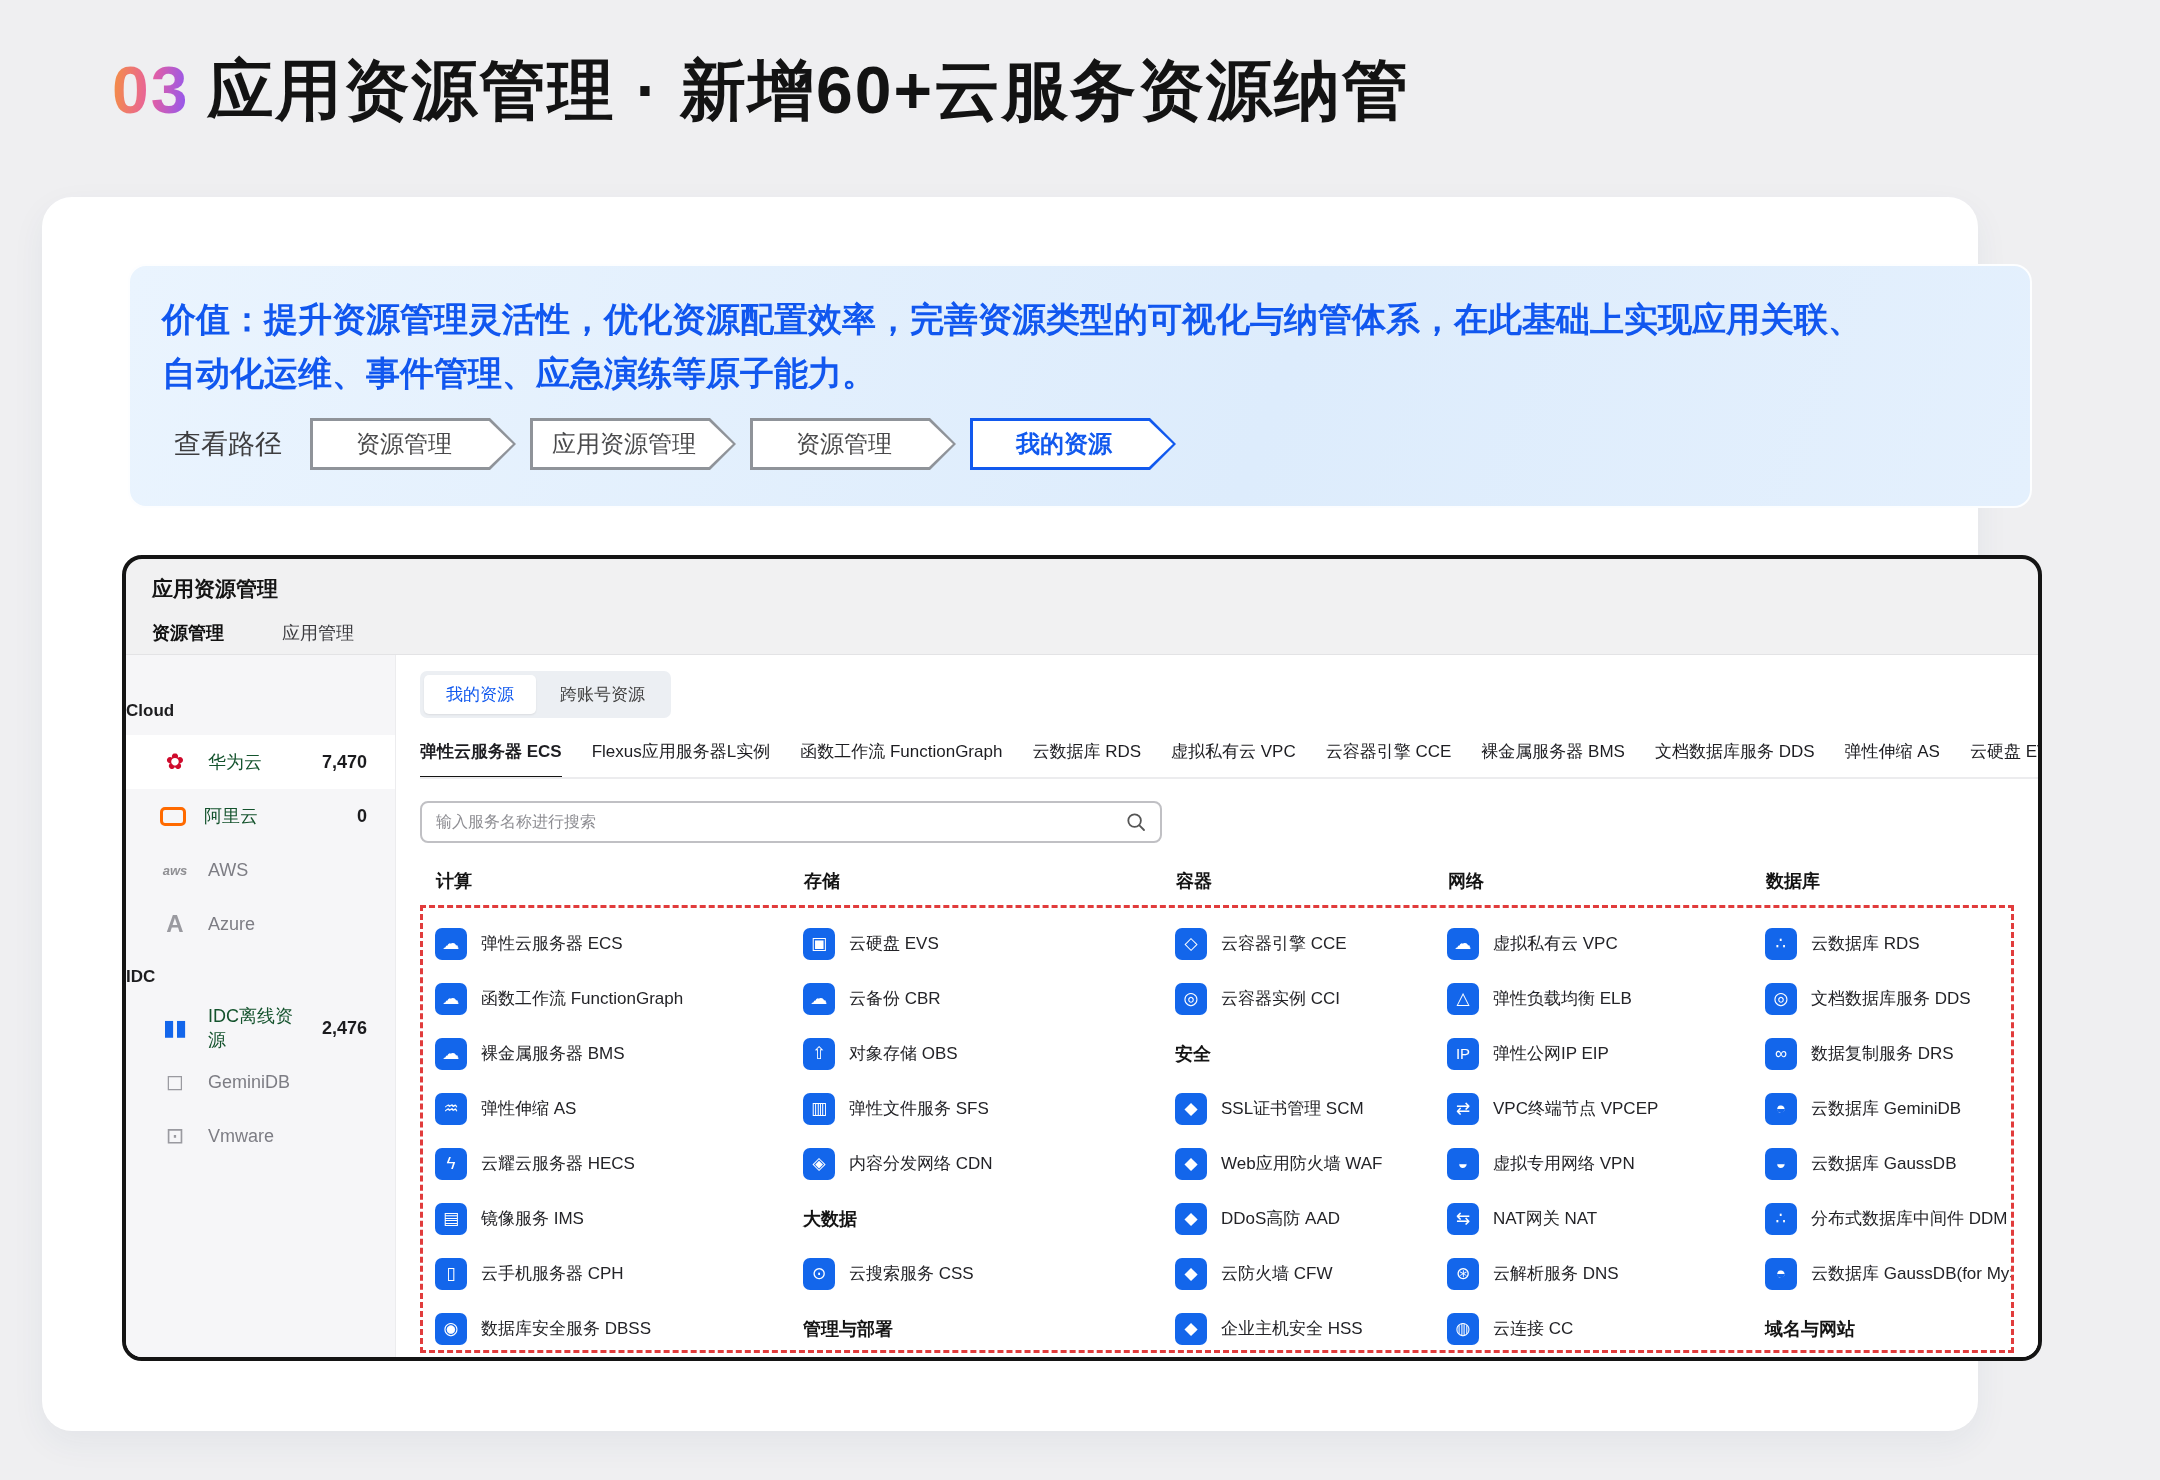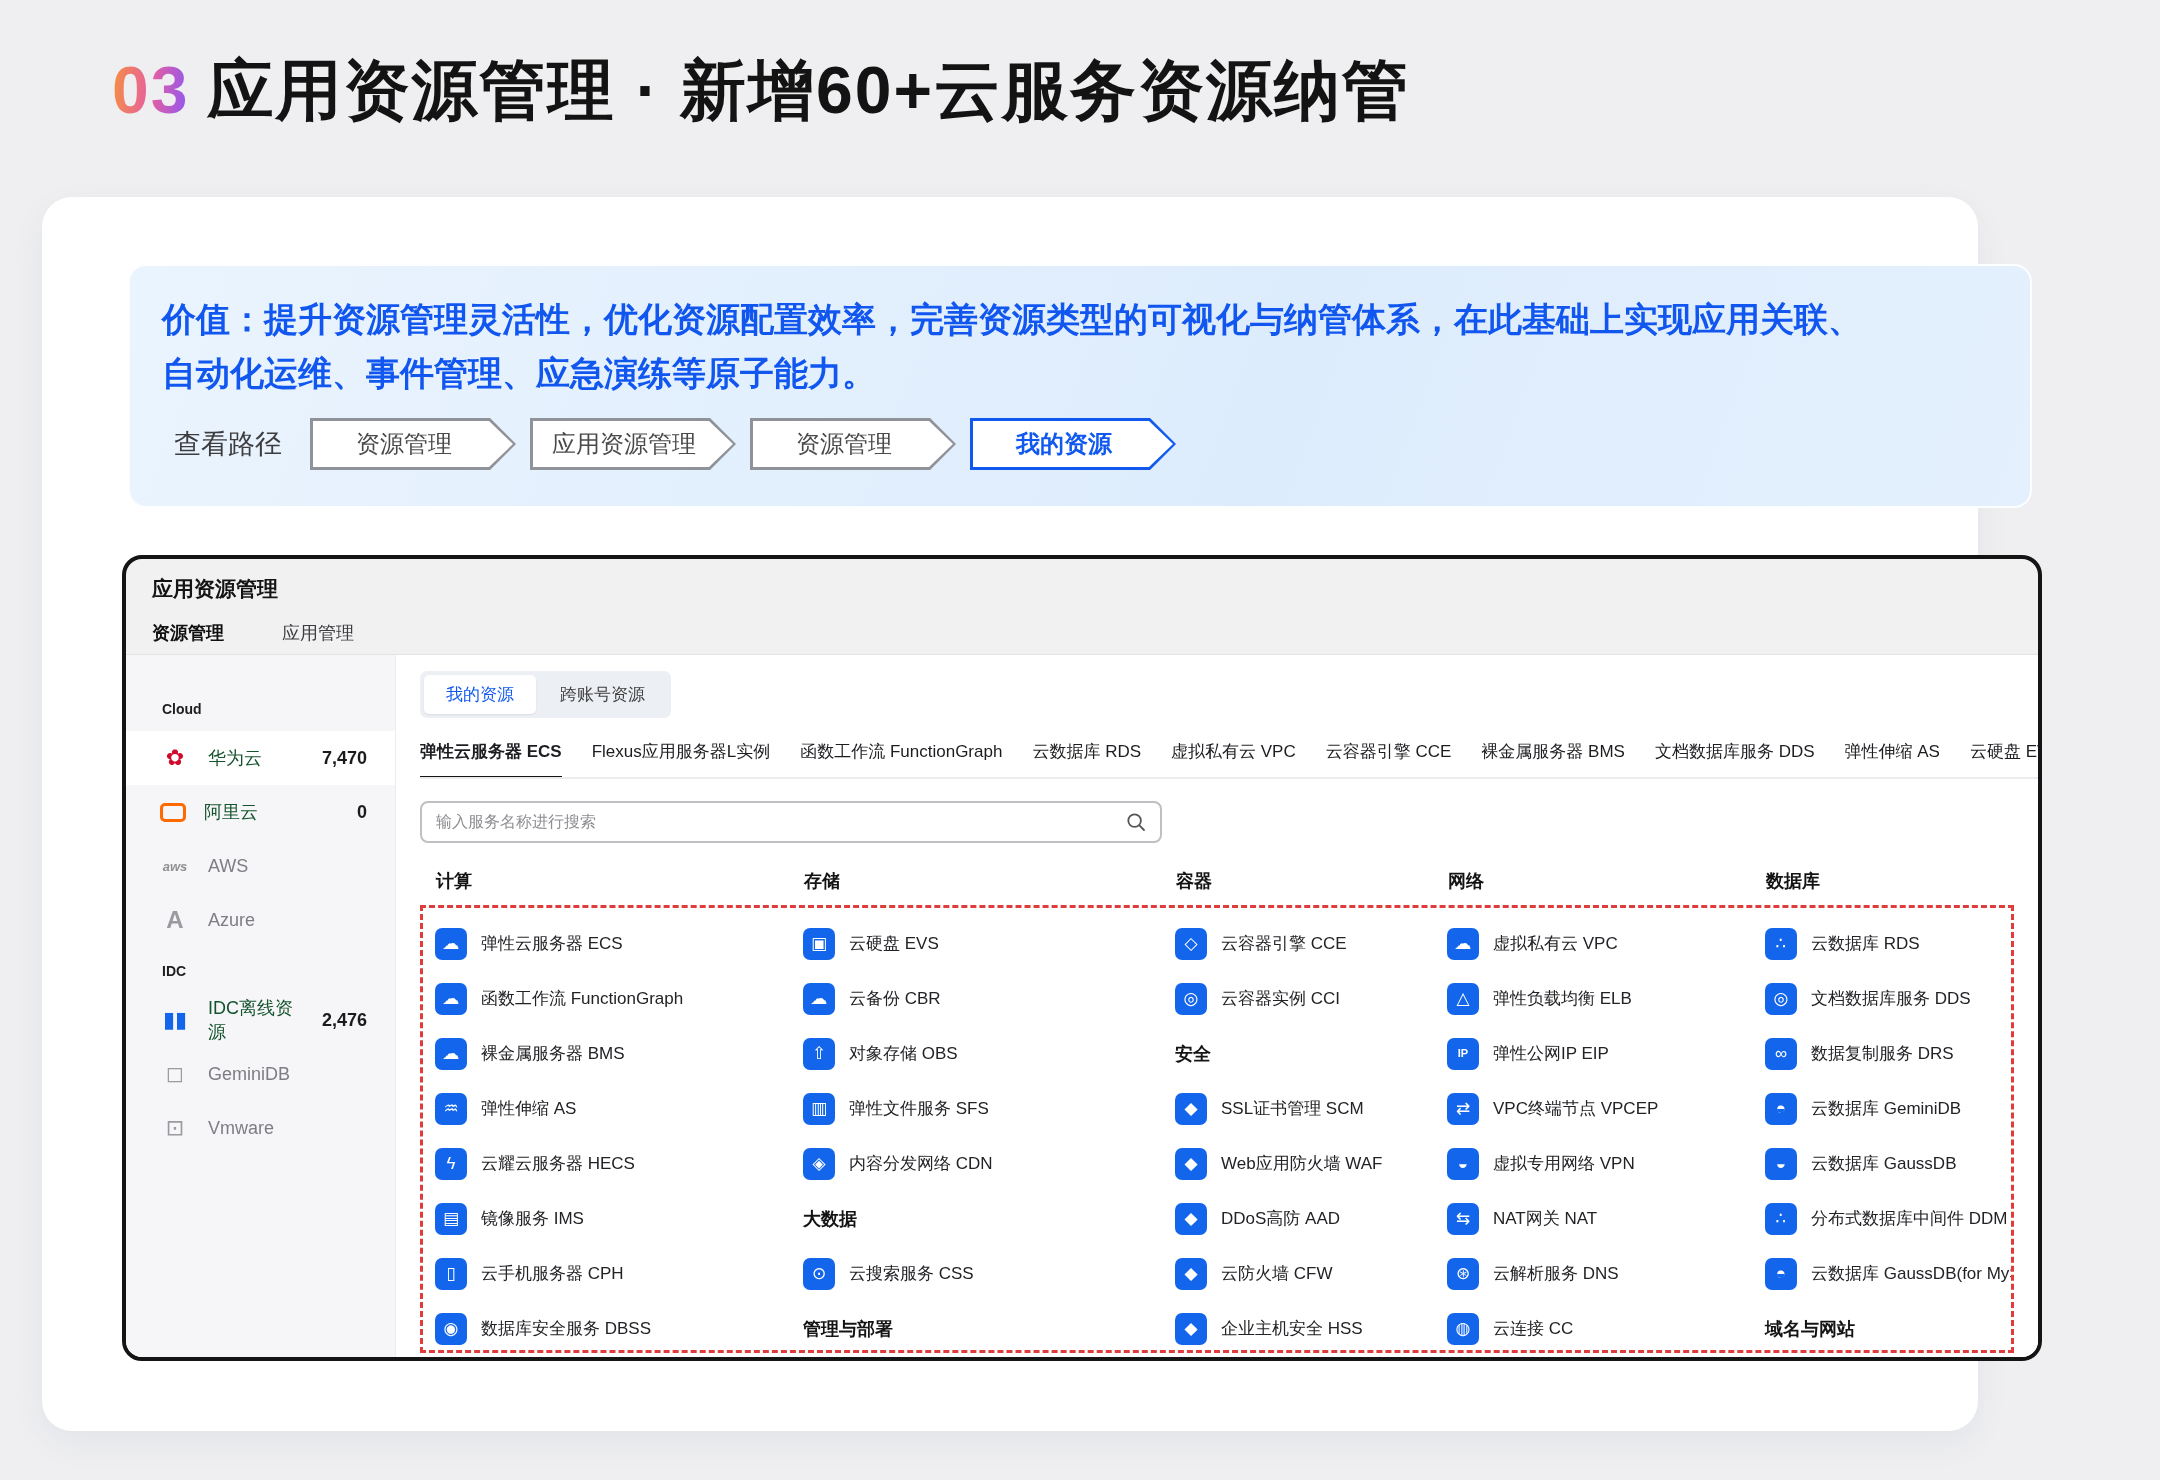--- a/index.html
+++ b/index.html
@@ -68,21 +68,21 @@
   .panel-head { height: 96px; padding: 16px 26px 0 26px; border-bottom: 1px solid #e3e3e5; }
   .panel-title { font-size: 21px; font-weight: 800; color: #141414; }
   .panel-tabs { margin-top: 18px; display: flex; gap: 58px; }
   .ptab { font-size: 18px; color: #3c3c40; padding-bottom: 12px; cursor: pointer; }
   .ptab.active { font-weight: 800; color: #111; border-bottom: 3px solid #141414; margin-bottom: -1px; }
 
   .panel-body { display: flex; height: calc(100% - 96px); }
 
   
   .sidebar { width: 270px; background: #f6f6f8; border-right: 1px solid #ececee; padding-top: 30px; }
-  .side-sec { padding-left: 36px; font-size: 14px; font-weight: 700; color: #1d1d1f; margin: 16px 0 14px; }
+  .side-sec { font-size: 17px; font-weight: 700; color: #1d1d1f; margin: 16px 0 14px; }
   .side-item { height: 54px; display: flex; align-items: center; gap: 18px; padding: 0 28px 0 34px; cursor: pointer; }
   .side-item.sel { background: #ffffff; }
   .side-ic { width: 30px; text-align: center; font-size: 22px; line-height: 1; flex: none; }
   .side-ic.ic-txt { font-size: 13px; font-weight: 700; font-style: italic; letter-spacing: 0; }
   .side-ic.ic-big { font-size: 24px; font-weight: 800; font-style: normal; }
   .side-ic.ic-ali { width: 26px; height: 19px; border: 3px solid #ff6a00; border-radius: 5px; }
   .side-label { font-size: 18px; color: #14532d; }
   .side-label.muted { color: #7d7d84; }
   .side-count { margin-left: auto; font-size: 18px; font-weight: 700; color: #1b1b1e; }
 
@@ -121,21 +121,21 @@
     display: grid; grid-template-columns: 368px 372px 272px 318px 1fr;
     padding: 8px 0 0 12px;
   }
   .cat-col { display: flex; flex-direction: column; }
   .svc { height: 55px; display: flex; align-items: center; gap: 14px; cursor: pointer; }
   .svc-ic {
     width: 32px; height: 32px; flex: none; background: #1366eb; border-radius: 7px;
     color: #ffffff; font-size: 17px; line-height: 1;
     display: flex; align-items: center; justify-content: center;
   }
-  .svc-ic.small-txt { font-size: 11px; font-weight: 700; }
+  .svc-ic.small-txt { font-size: 15px; font-weight: 400; }
   .svc-label { font-size: 17px; color: #232327; white-space: nowrap; }
   .svc-sec { height: 55px; display: flex; align-items: center; font-size: 18px; font-weight: 800; color: #141414; }
 </style>
 </head>
 <body>
 
 <div class="page-title">
   <span class="num">03</span><span>应用资源管理 · 新增60+云服务资源纳管</span>
 </div>
 

